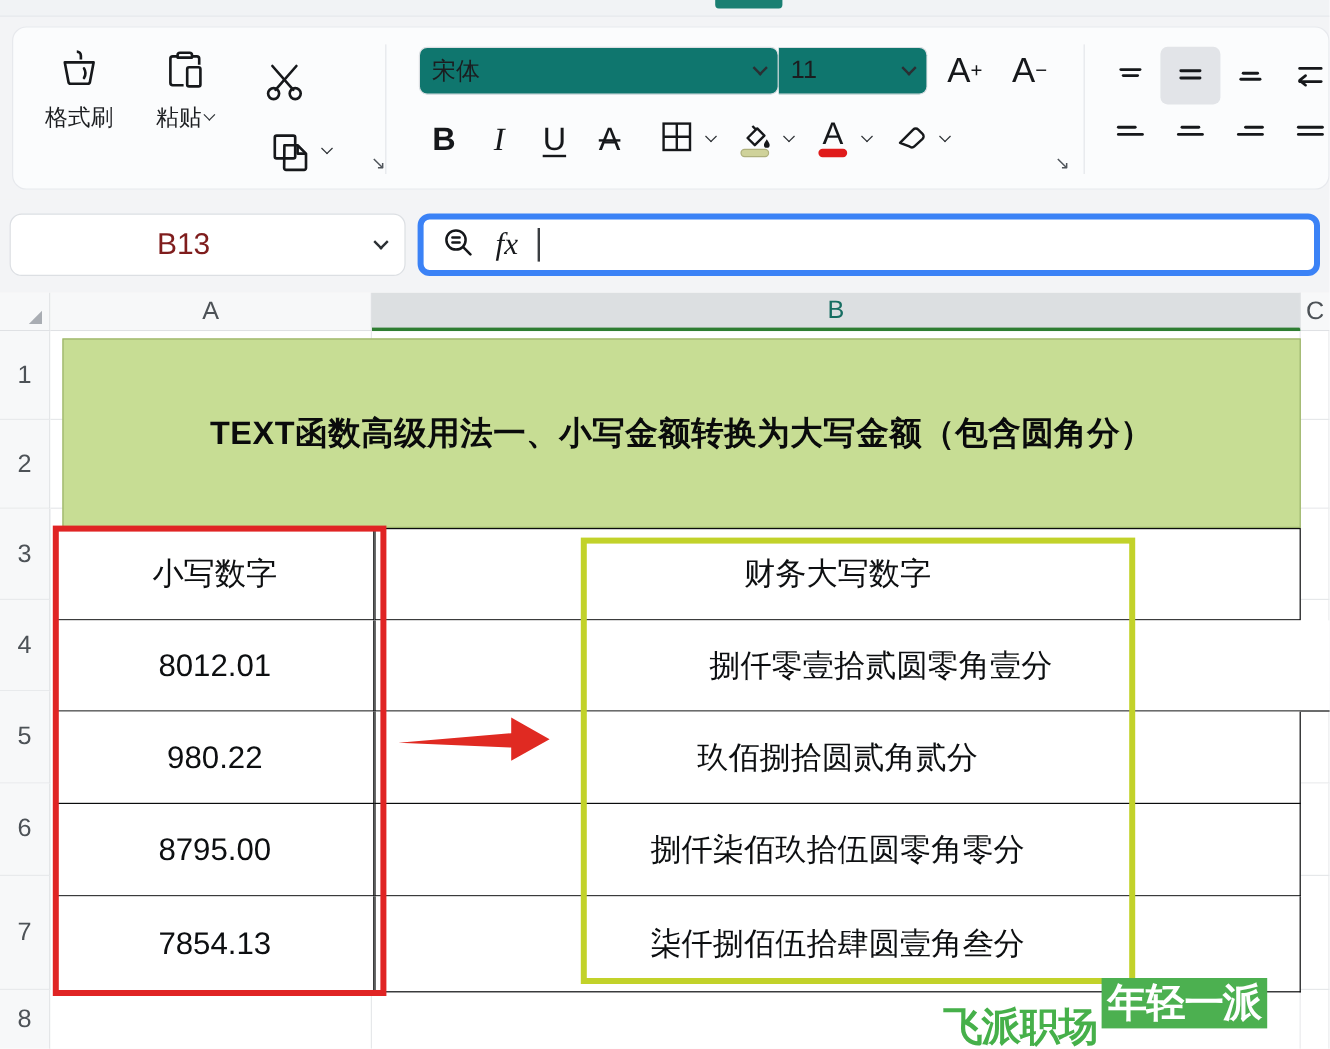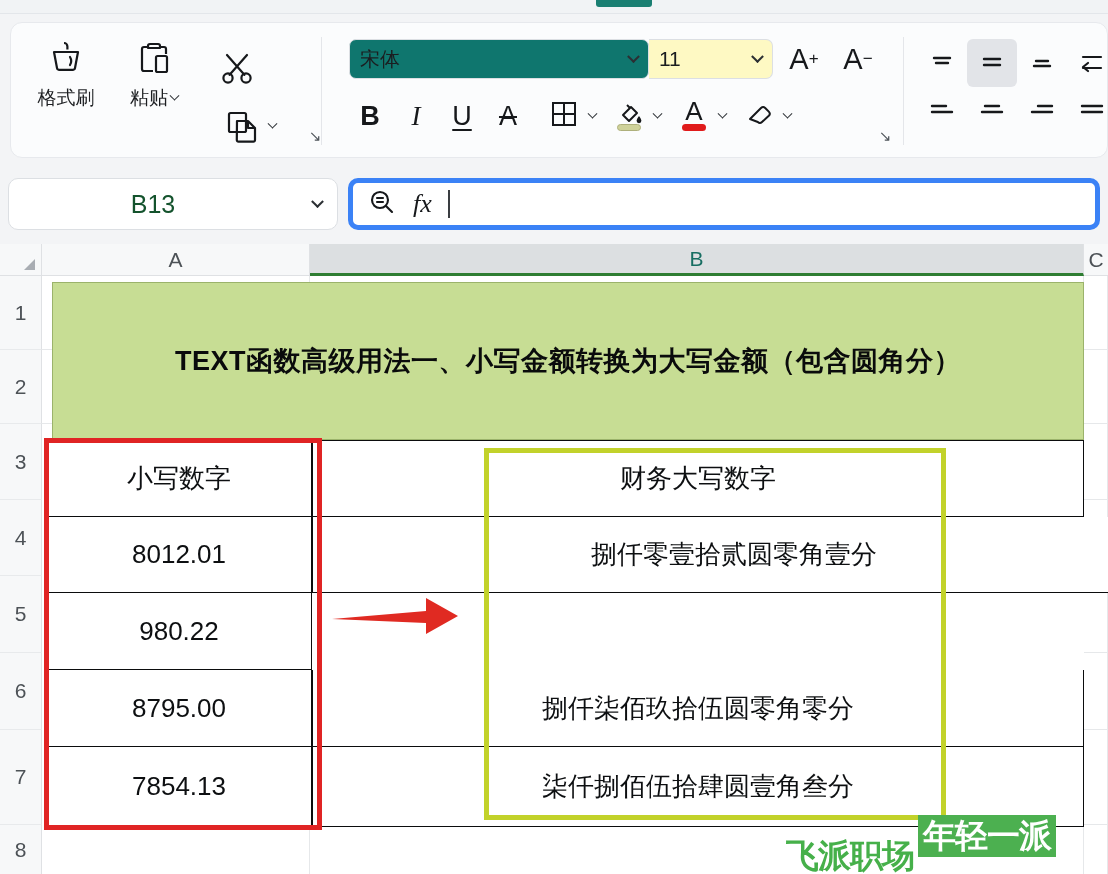--- a/index.html
+++ b/index.html
@@ -61,21 +61,21 @@
   
   .g-font { left: 322px; width: 560px; }
   .fontbox {
     position: absolute; left: 16px; top: 16px; width: 300px; height: 40px;
     background: #0f766e; border: 1px solid #dcdfe3; border-radius: 7px;
     display: flex; align-items: center; padding: 0 10px; cursor: text;
   }
   .fontbox .fname { font-size: 20px; color: #1b1d20; flex: 1; }
   .sizebox {
     position: absolute; left: 316px; top: 16px; width: 124px; height: 40px;
-    background: #fef9c3; border: 1px solid #dcdfe3; border-left: none;
+    background: #0f766e; border: 1px solid #dcdfe3; border-left: none;
     border-radius: 0 7px 7px 0;
     display: flex; align-items: center; padding: 0 10px; cursor: text;
   }
   .sizebox .fsize { font-size: 21px; color: #1b1d20; flex: 1; }
 
   .growA, .shrinkA {
     position: absolute; top: 14px; width: 46px; height: 44px;
     display: flex; align-items: center; justify-content: center;
     font-size: 29px; color: #16181b; cursor: pointer;
   }
@@ -96,21 +96,21 @@
   .albtn { display: flex; align-items: center; justify-content: center; cursor: pointer; border-radius: 6px; }
   .albtn.sel { background: #e2e4e8; }
 
   
   .fbar { position: absolute; left: 0; top: 166px; width: 1108px; height: 78px; background: #f3f4f6; }
   .namebox {
     position: absolute; left: 8px; top: 12px; width: 330px; height: 52px;
     background: #fff; border: 1px solid #dcdfe3; border-radius: 10px;
     display: flex; align-items: center; cursor: text;
   }
-  .namebox .nbtxt { flex: 1; text-align: center; font-size: 25px; color: #14532d; }
+  .namebox .nbtxt { flex: 1; text-align: center; font-size: 25px; color: #7f1d1d; }
   .namebox .nbcar { width: 40px; display: flex; align-items: center; justify-content: center; }
   .fxbox {
     position: absolute; left: 348px; top: 12px; width: 752px; height: 52px;
     background: #fff; border: 5px solid #3b82f6; border-radius: 10px;
     display: flex; align-items: center; padding-left: 14px; gap: 16px; cursor: text;
   }
   .fxlbl { font-size: 26px; font-style: italic; font-family: "Liberation Serif", serif; color: #17191c; }
   .fxcursor { width: 2px; height: 28px; background: #3a3d41; }
 
   
@@ -419,20 +419,21 @@
 
     <div class="titlecell" style="left:52px; top:38px; width:1032px; height:158px;">TEXT函数高级用法一、小写金额转换为大写金额（包含圆角分）</div>
 
     <div class="tblcell" style="left:46px;  top:196px; width:266px; height:77px;">小写数字</div>
     <div class="tblcell" style="left:312px; top:196px; width:772px; height:77px;">财务大写数字</div>
 
     <div class="tblcell nb" style="left:46px;  top:273px; width:266px; height:76px;">8012.01</div>
     <div class="tblcell nb" style="left:312px; top:273px; width:844px; height:76px;">捌仟零壹拾贰圆零角壹分</div>
 
     <div class="tblcell nb" style="left:46px;  top:349px; width:266px; height:77px;">980.22</div>
+    <div class="tblcell nb" style="left:312px; top:349px; width:772px; height:77px;">玖佰捌拾圆贰角贰分</div>
 
     <div class="tblcell nb" style="left:46px;  top:426px; width:266px; height:77px;">8795.00</div>
     <div class="tblcell nb" style="left:312px; top:426px; width:772px; height:77px;">捌仟柒佰玖拾伍圆零角零分</div>
 
     <div class="tblcell nb" style="left:46px;  top:503px; width:266px; height:80px;">7854.13</div>
     <div class="tblcell nb" style="left:312px; top:503px; width:772px; height:80px;">柒仟捌佰伍拾肆圆壹角叁分</div>
 
     <div class="redbox" style="left:44px; top:194px; width:278px; height:392px;"></div>
 
     <div class="limebox" style="left:484px; top:204px; width:462px; height:372px;"></div>

